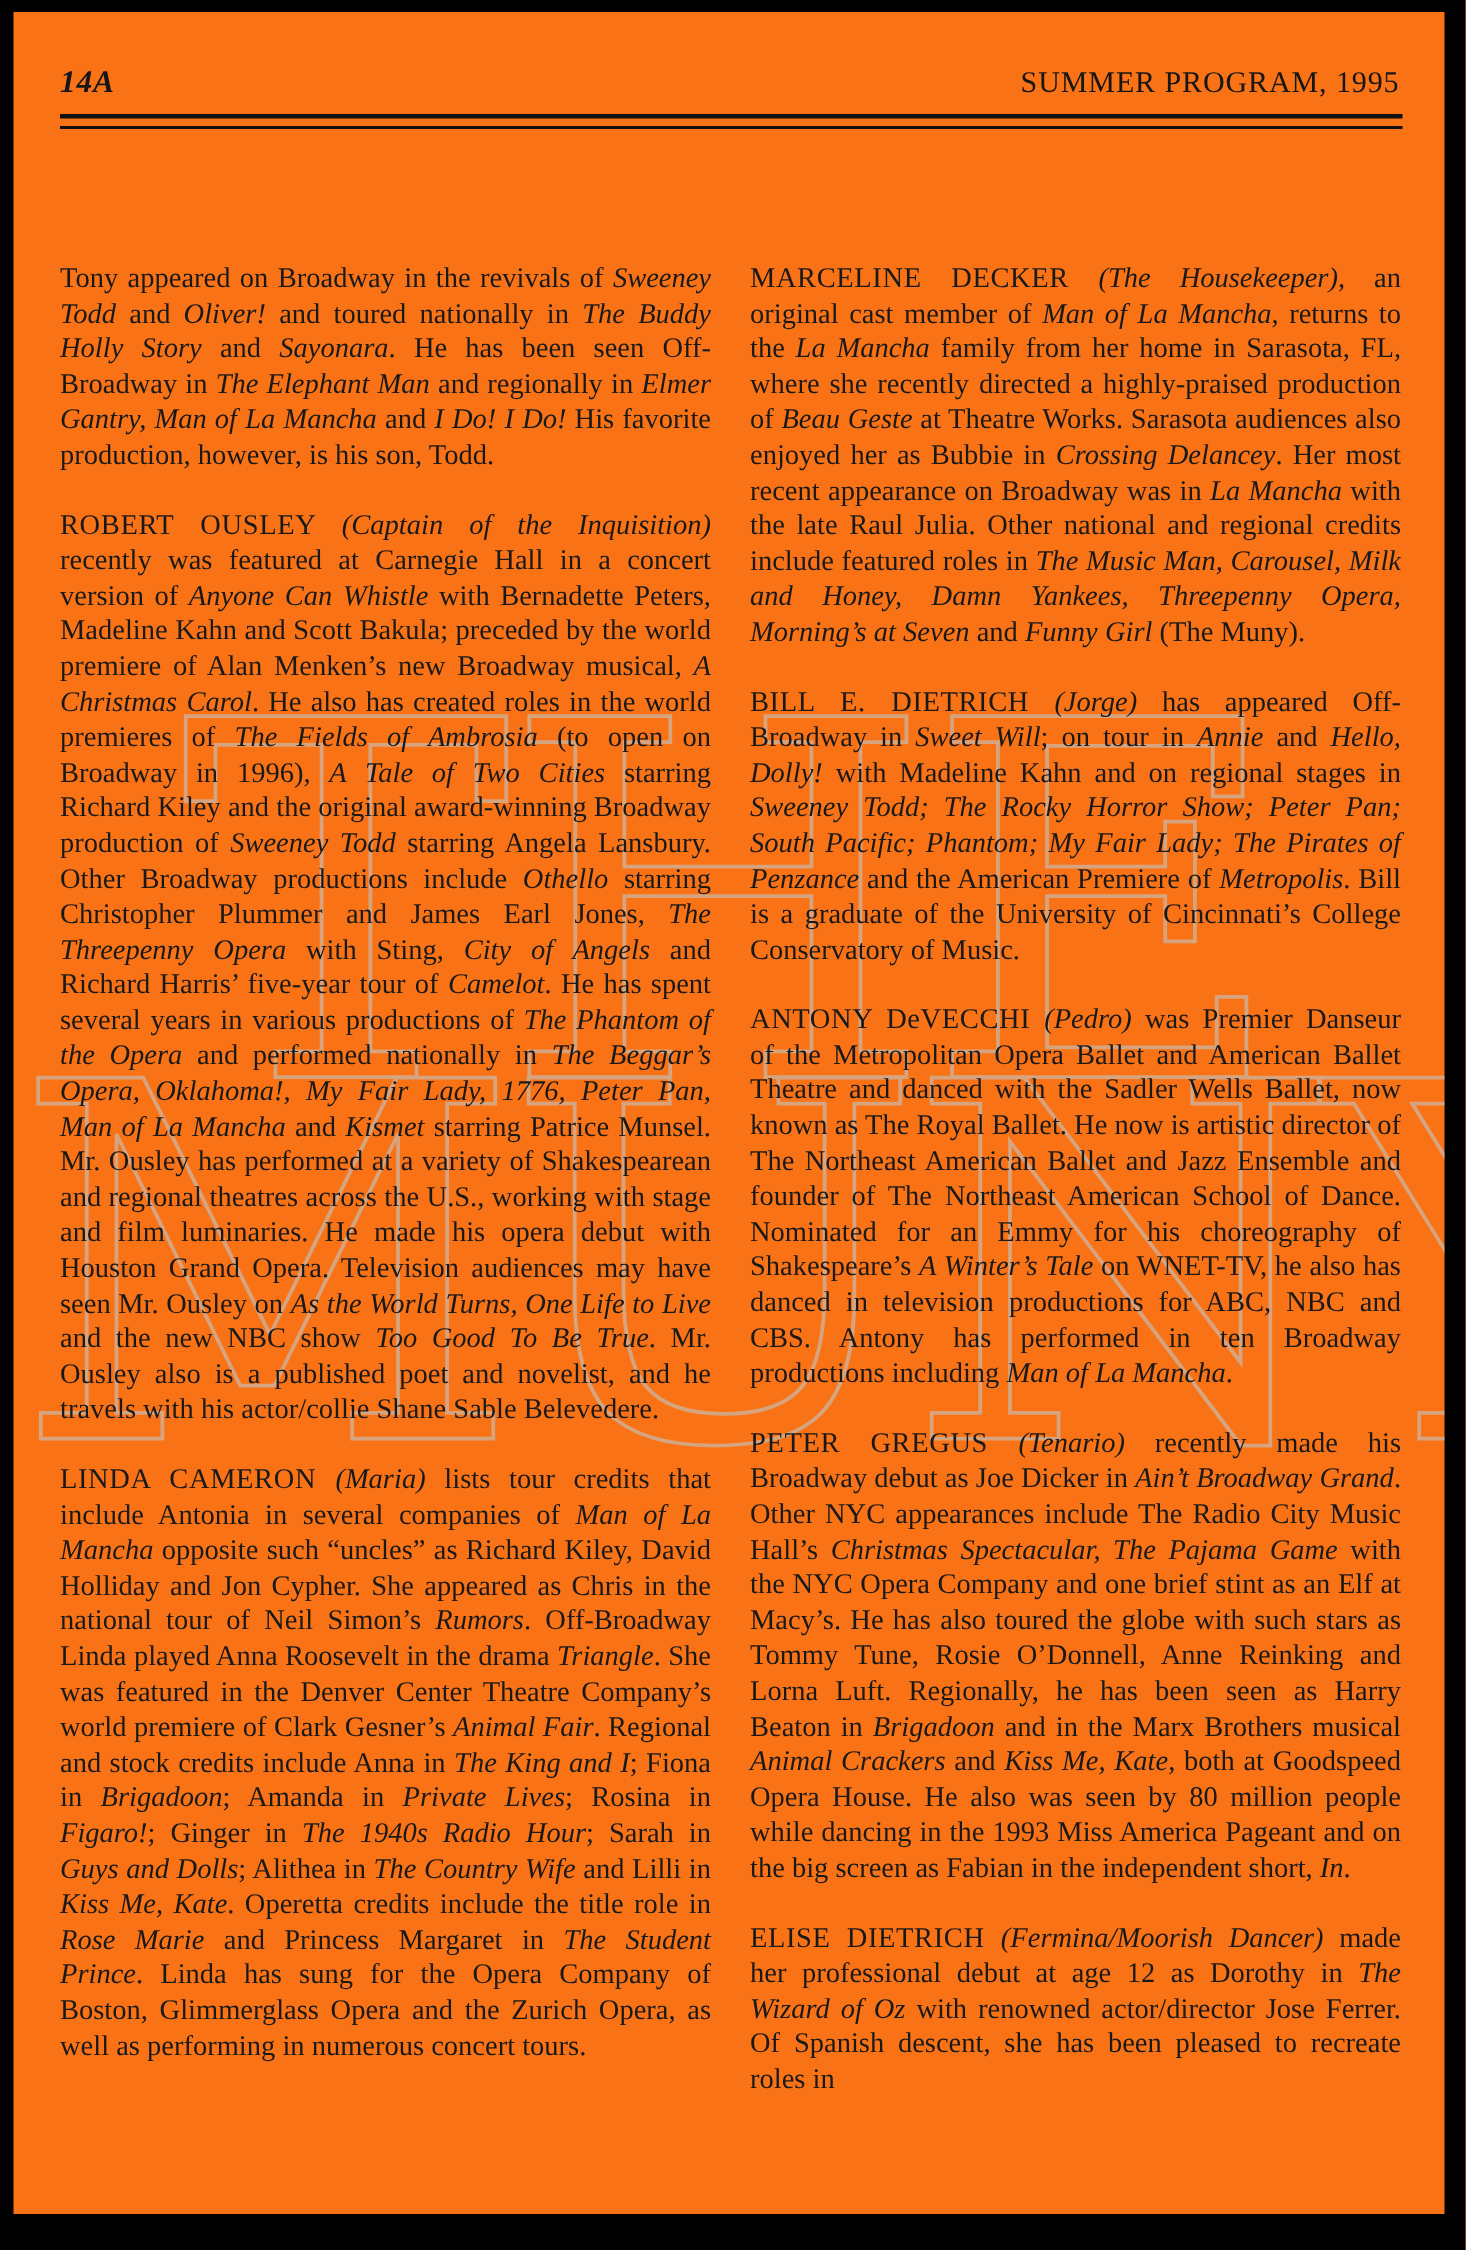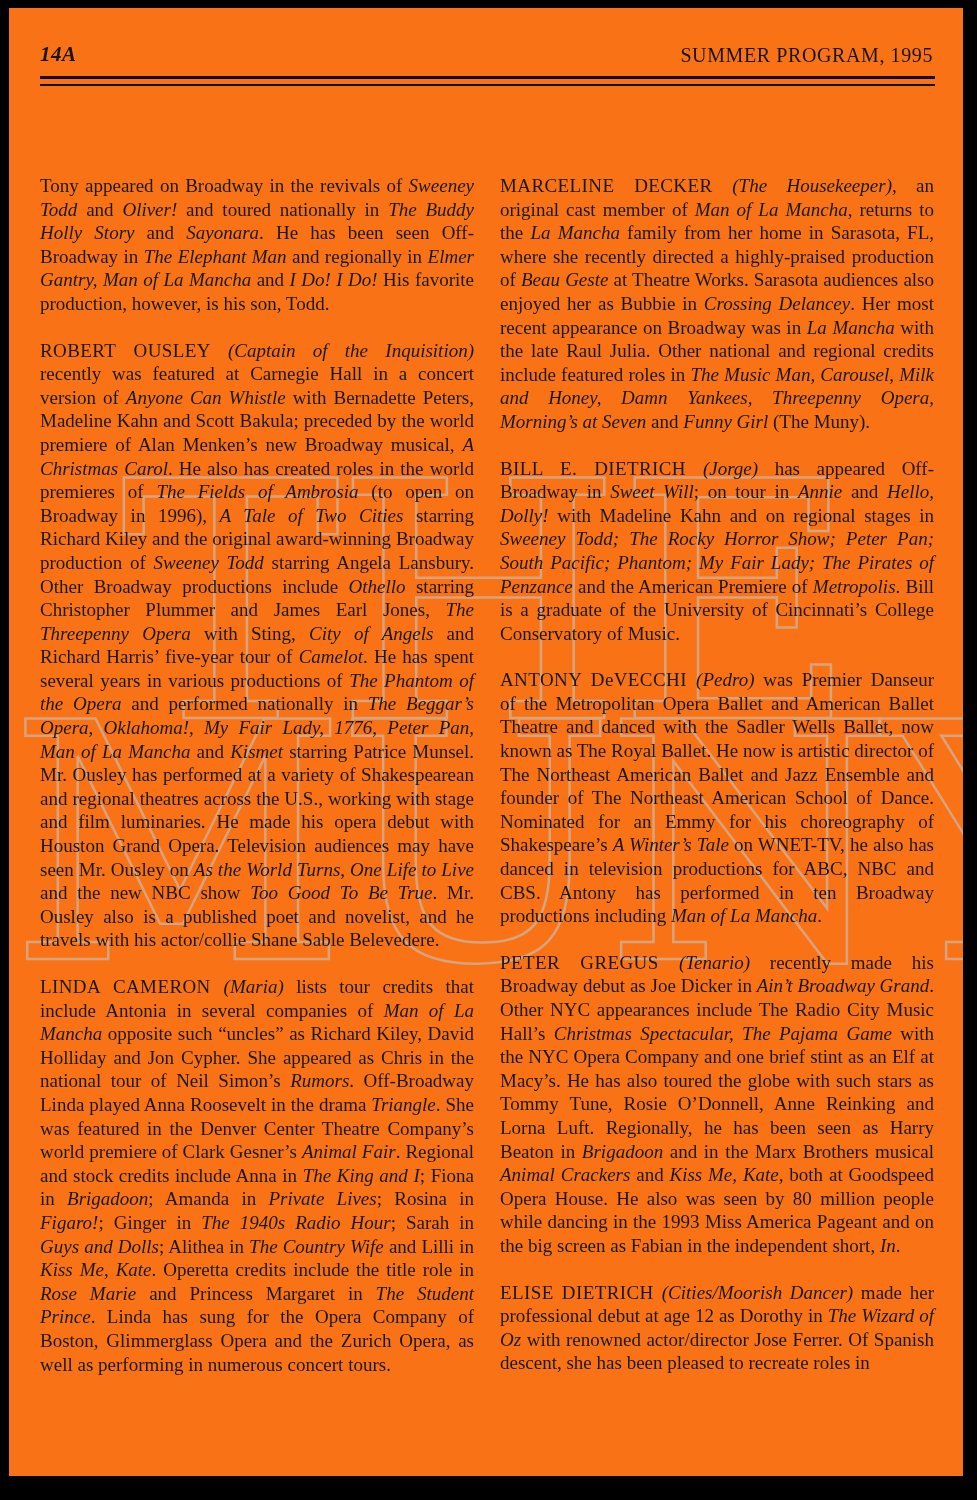--- a/index.html
+++ b/index.html
@@ -75,17 +75,17 @@
     <div class="col" id="col-left">
         <p class="bio"><span>Tony appeared on Broadway in the revivals of </span><span class="seg-i">Sweeney Todd</span><span> and </span><span class="seg-i">Oliver!</span><span> and toured nationally in </span><span class="seg-i">The Buddy Holly Story</span><span> and </span><span class="seg-i">Sayonara</span><span>. He has been seen Off-Broadway in </span><span class="seg-i">The Elephant Man</span><span> and regionally in </span><span class="seg-i">Elmer Gantry, Man of La Mancha</span><span> and </span><span class="seg-i">I Do! I Do!</span><span> His favorite production, however, is his son, Todd.</span></p>
         <p class="bio"><span class="seg-b">ROBERT OUSLEY </span><span class="seg-i">(Captain of the Inquisition)</span><span> recently was featured at Carnegie Hall in a concert version of </span><span class="seg-i">Anyone Can Whistle</span><span> with Bernadette Peters, Madeline Kahn and Scott Bakula; preceded by the world premiere of Alan Menken’s new Broadway musical, </span><span class="seg-i">A Christmas Carol</span><span>. He also has created roles in the world premieres of </span><span class="seg-i">The Fields of Ambrosia</span><span> (to open on Broadway in 1996), </span><span class="seg-i">A Tale of Two Cities</span><span> starring Richard Kiley and the original award-winning Broadway production of </span><span class="seg-i">Sweeney Todd</span><span> starring Angela Lansbury. Other Broadway productions include </span><span class="seg-i">Othello</span><span> starring Christopher Plummer and James Earl Jones, </span><span class="seg-i">The Threepenny Opera</span><span> with Sting, </span><span class="seg-i">City of Angels</span><span> and Richard Harris’ five-year tour of </span><span class="seg-i">Camelot</span><span>. He has spent several years in various productions of </span><span class="seg-i">The Phantom of the Opera</span><span> and performed nationally in </span><span class="seg-i">The Beggar’s Opera, Oklahoma!, My Fair Lady, 1776, Peter Pan, Man of La Mancha</span><span> and </span><span class="seg-i">Kismet</span><span> starring Patrice Munsel. Mr. Ousley has performed at a variety of Shakespearean and regional theatres across the U.S., working with stage and film luminaries. He made his opera debut with Houston Grand Opera. Television audiences may have seen Mr. Ousley on </span><span class="seg-i">As the World Turns, One Life to Live</span><span> and the new NBC show </span><span class="seg-i">Too Good To Be True</span><span>. Mr. Ousley also is a published poet and novelist, and he travels with his actor/collie Shane Sable Belevedere.</span></p>
         <p class="bio"><span class="seg-b">LINDA CAMERON </span><span class="seg-i">(Maria)</span><span> lists tour credits that include Antonia in several companies of </span><span class="seg-i">Man of La Mancha</span><span> opposite such “uncles” as Richard Kiley, David Holliday and Jon Cypher. She appeared as Chris in the national tour of Neil Simon’s </span><span class="seg-i">Rumors</span><span>. Off-Broadway Linda played Anna Roosevelt in the drama </span><span class="seg-i">Triangle</span><span>. She was featured in the Denver Center Theatre Company’s world premiere of Clark Gesner’s </span><span class="seg-i">Animal Fair</span><span>. Regional and stock credits include Anna in </span><span class="seg-i">The King and I</span><span>; Fiona in </span><span class="seg-i">Brigadoon</span><span>; Amanda in </span><span class="seg-i">Private Lives</span><span>; Rosina in </span><span class="seg-i">Figaro!</span><span>; Ginger in </span><span class="seg-i">The 1940s Radio Hour</span><span>; Sarah in </span><span class="seg-i">Guys and Dolls</span><span>; Alithea in </span><span class="seg-i">The Country Wife</span><span> and Lilli in </span><span class="seg-i">Kiss Me, Kate</span><span>. Operetta credits include the title role in </span><span class="seg-i">Rose Marie</span><span> and Princess Margaret in </span><span class="seg-i">The Student Prince</span><span>. Linda has sung for the Opera Company of Boston, Glimmerglass Opera and the Zurich Opera, as well as performing in numerous concert tours.</span></p>
       </div>
     <div class="col" id="col-right">
         <p class="bio"><span class="seg-b">MARCELINE DECKER </span><span class="seg-i">(The Housekeeper)</span><span>, an original cast member of </span><span class="seg-i">Man of La Mancha</span><span>, returns to the </span><span class="seg-i">La Mancha</span><span> family from her home in Sarasota, FL, where she recently directed a highly-praised production of </span><span class="seg-i">Beau Geste</span><span> at Theatre Works. Sarasota audiences also enjoyed her as Bubbie in </span><span class="seg-i">Crossing Delancey</span><span>. Her most recent appearance on Broadway was in </span><span class="seg-i">La Mancha</span><span> with the late Raul Julia. Other national and regional credits include featured roles in </span><span class="seg-i">The Music Man, Carousel, Milk and Honey, Damn Yankees, Threepenny Opera, Morning’s at Seven</span><span> and </span><span class="seg-i">Funny Girl</span><span> (The Muny).</span></p>
         <p class="bio"><span class="seg-b">BILL E. DIETRICH </span><span class="seg-i">(Jorge)</span><span> has appeared Off-Broadway in </span><span class="seg-i">Sweet Will</span><span>; on tour in </span><span class="seg-i">Annie</span><span> and </span><span class="seg-i">Hello, Dolly!</span><span> with Madeline Kahn and on regional stages in </span><span class="seg-i">Sweeney Todd; The Rocky Horror Show; Peter Pan; South Pacific; Phantom; My Fair Lady; The Pirates of Penzance</span><span> and the American Premiere of </span><span class="seg-i">Metropolis</span><span>. Bill is a graduate of the University of Cincinnati’s College Conservatory of Music.</span></p>
         <p class="bio"><span class="seg-b">ANTONY DeVECCHI </span><span class="seg-i">(Pedro)</span><span> was Premier Danseur of the Metropolitan Opera Ballet and American Ballet Theatre and danced with the Sadler Wells Ballet, now known as The Royal Ballet. He now is artistic director of The Northeast American Ballet and Jazz Ensemble and founder of The Northeast American School of Dance. Nominated for an Emmy for his choreography of Shakespeare’s </span><span class="seg-i">A Winter’s Tale</span><span> on WNET-TV, he also has danced in television productions for ABC, NBC and CBS. Antony has performed in ten Broadway productions including </span><span class="seg-i">Man of La Mancha</span><span>.</span></p>
         <p class="bio"><span class="seg-b">PETER GREGUS </span><span class="seg-i">(Tenario)</span><span> recently made his Broadway debut as Joe Dicker in </span><span class="seg-i">Ain’t Broadway Grand</span><span>. Other NYC appearances include The Radio City Music Hall’s </span><span class="seg-i">Christmas Spectacular, The Pajama Game</span><span> with the NYC Opera Company and one brief stint as an Elf at Macy’s. He has also toured the globe with such stars as Tommy Tune, Rosie O’Donnell, Anne Reinking and Lorna Luft. Regionally, he has been seen as Harry Beaton in </span><span class="seg-i">Brigadoon</span><span> and in the Marx Brothers musical </span><span class="seg-i">Animal Crackers</span><span> and </span><span class="seg-i">Kiss Me, Kate</span><span>, both at Goodspeed Opera House. He also was seen by 80 million people while dancing in the 1993 Miss America Pageant and on the big screen as Fabian in the independent short, </span><span class="seg-i">In</span><span>.</span></p>
-        <p class="bio"><span class="seg-b">ELISE DIETRICH </span><span class="seg-i">(Cities/Moorish Dancer)</span><span> made her professional debut at age 12 as Dorothy in </span><span class="seg-i">The Wizard of Oz</span><span> with renowned actor/director Jose Ferrer. Of Spanish descent, she has been pleased to recreate roles in</span></p>
+        <p class="bio"><span class="seg-b">ELISE DIETRICH </span><span class="seg-i">(Fermina/Moorish Dancer)</span><span> made her professional debut at age 12 as Dorothy in </span><span class="seg-i">The Wizard of Oz</span><span> with renowned actor/director Jose Ferrer. Of Spanish descent, she has been pleased to recreate roles in</span></p>
       </div>
   </div>
 
 </div>
 
 </body></html>

